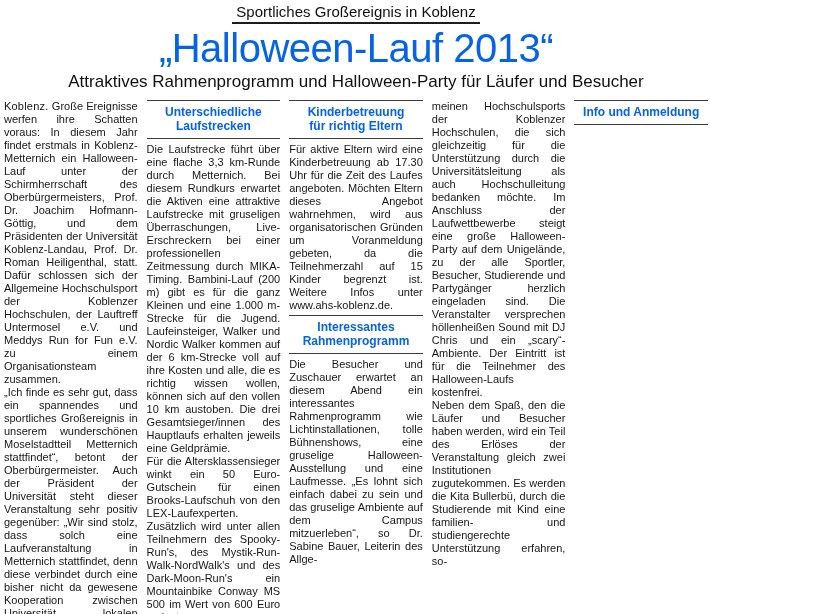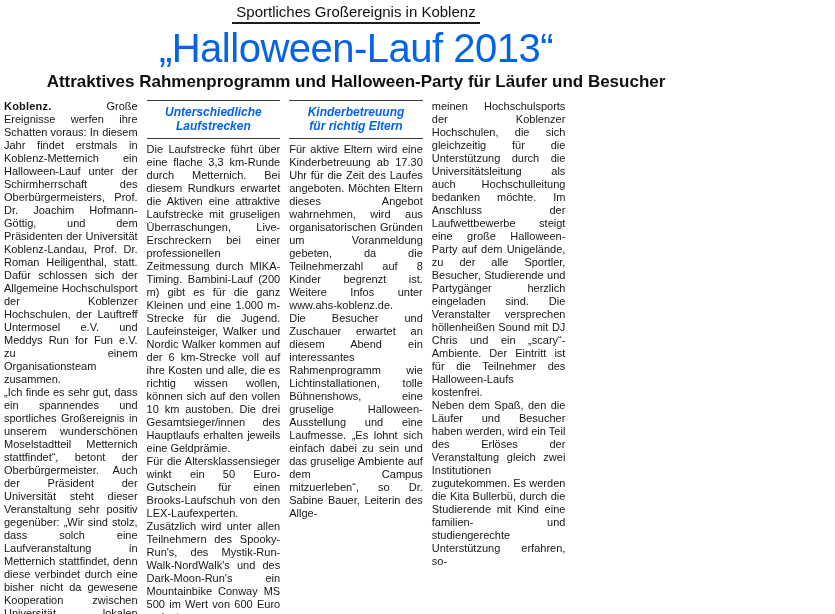--- a/index.html
+++ b/index.html
@@ -18,36 +18,36 @@
   .masthead{text-align:center;}
   .kicker{
     display:inline-block;font-size:15px;line-height:18px;color:#101010;
     border-bottom:2px solid #1c1c1c;padding:0 4px 1px 4px;
   }
   .title{
     margin:2px 0 0 0;font-size:40px;line-height:44px;font-weight:normal;
     color:var(--accent);letter-spacing:-0.5px;
   }
   .subtitle{
-    margin:2px 0 8px 0;font-size:17px;line-height:20px;font-weight:bold;color:#101010;
+    margin:2px 0 8px 0;font-size:17px;line-height:20px;font-weight:normal;color:#101010;
   }
   .columns{display:flex;gap:9px;padding:0 2px;align-items:flex-start;}
   .col{flex:1 1 0;min-width:0;}
   p.body-par{
     margin:0;font-size:11px;line-height:13px;text-align:justify;
     overflow-wrap:break-word;hyphens:auto;-webkit-hyphens:auto;
   }
-  p.body-par .dateline{font-weight:bold;letter-spacing:0.2px;}
+  p.body-par .dateline{font-weight:normal;letter-spacing:0.2px;}
   .sec-header{
     margin:3px 0 4px 0;font-size:12px;line-height:14px;font-weight:bold;
     text-align:center;color:var(--accent);
     border-top:1px solid var(--rule);border-bottom:1px solid var(--rule);
     padding:4px 0 5px 0;white-space:pre-line;
   }
-  .col > .sec-header:first-child{margin-top:0;font-style:italic;}
+  .col > .sec-header:first-child{margin-top:0;}
 </style>
 </head>
 <body>
 
 <div class="page">
   <div class="masthead">
     <div>
       <span class="kicker">Sportliches Großereignis in Koblenz</span>
     </div>
     <h1 class="title">„Halloween-Lauf 2013“</h1>
@@ -60,23 +60,26 @@
       </div>
       <div class="col">
         <h3 class="sec-header">Unterschiedliche Laufstrecken</h3>
         <p class="body-par">Die Laufstrecke führt über eine flache 3,3 km-Runde durch Metternich. Bei diesem Rundkurs erwartet die Aktiven eine attraktive Laufstrecke mit gruseligen Überraschungen, Live-Erschreckern bei einer professionellen Zeitmessung durch MIKA-Timing. Bambini-Lauf (200 m) gibt es für die ganz Kleinen und eine 1.000 m-Strecke für die Jugend. Laufeinsteiger, Walker und Nordic Walker kommen auf der 6 km-Strecke voll auf ihre Kosten und alle, die es richtig wissen wollen, können sich auf den vollen 10 km austoben. Die drei Gesamtsieger/innen des Hauptlaufs erhalten jeweils eine Geldprämie.</p>
         <p class="body-par">Für die Altersklassensieger winkt ein 50 Euro-Gutschein für einen Brooks-Laufschuh von den LEX-Laufexperten. Zusätzlich wird unter allen Teilnehmern des Spooky-Run's, des Mystik-Run-Walk-NordWalk's und des Dark-Moon-Run's ein Mountainbike Conway MS 500 im Wert von 600 Euro verlost.</p>
         <p class="body-par">Auch gibt es einen Fun-Lauf über 3,3 km. Hier kommt es nicht auf Geschwindigkeit an, für alle Teilnehmer dieses Laufs besteht eine Verkleidungspflicht. Die drei schönsten, gruseligsten Kostüme erhalten einen tollen Preis. Es lohnt sich, mitzumachen.</p>
       </div>
       <div class="col">
         <h3 class="sec-header">Kinderbetreuung
 für richtig Eltern</h3>
-        <p class="body-par">Für aktive Eltern wird eine Kinderbetreuung ab 17.30 Uhr für die Zeit des Laufes angeboten. Möchten Eltern dieses Angebot wahrnehmen, wird aus organisatorischen Gründen um Voranmeldung gebeten, da die Teilnehmerzahl auf 8 Kinder begrenzt ist. Weitere Infos unter www.ahs-koblenz.de.</p>
+        <p class="body-par">Für aktive Eltern wird eine Kinderbetreuung ab 17.30 Uhr für die Zeit des Laufes angeboten. Möchten Eltern dieses Angebot wahrnehmen, wird aus organisatorischen Gründen um Voranmeldung gebeten, da die Teilnehmerzahl auf 15 Kinder begrenzt ist. Weitere Infos unter www.ahs-koblenz.de.</p>
+        <h3 class="sec-header">Interessantes
+Rahmenprogramm</h3>
         <p class="body-par">Die Besucher und Zuschauer erwartet an diesem Abend ein interessantes Rahmenprogramm wie Lichtinstallationen, tolle Bühnenshows, eine gruselige Halloween-Ausstellung und eine Laufmesse. „Es lohnt sich einfach dabei zu sein und das gruselige Ambiente auf dem Campus mitzuerleben“, so Dr. Sabine Bauer, Leiterin des Allge-</p>
       </div>
       <div class="col">
         <p class="body-par">meinen Hochschulsports der Koblenzer Hochschulen, die sich gleichzeitig für die Unterstützung durch die Universitätsleitung als auch Hochschulleitung bedanken möchte. Im Anschluss der Laufwettbewerbe steigt eine große Halloween-Party auf dem Unigelände, zu der alle Sportler, Besucher, Studierende und Partygänger herzlich eingeladen sind. Die Veranstalter versprechen höllenheißen Sound mit DJ Chris und ein „scary“-Ambiente. Der Eintritt ist für die Teilnehmer des Halloween-Laufs kostenfrei.</p>
         <p class="body-par">Neben dem Spaß, den die Läufer und Besucher haben werden, wird ein Teil des Erlöses der Veranstaltung gleich zwei Institutionen zugutekommen. Es werden die Kita Bullerbü, durch die Studierende mit Kind eine familien- und studiengerechte Unterstützung erfahren, so-</p>
       </div>
       <div class="col">
+        <h3 class="sec-header">Info und Anmeldung</h3>
       </div>
     </div>
 </div>
 
 </body></html>

